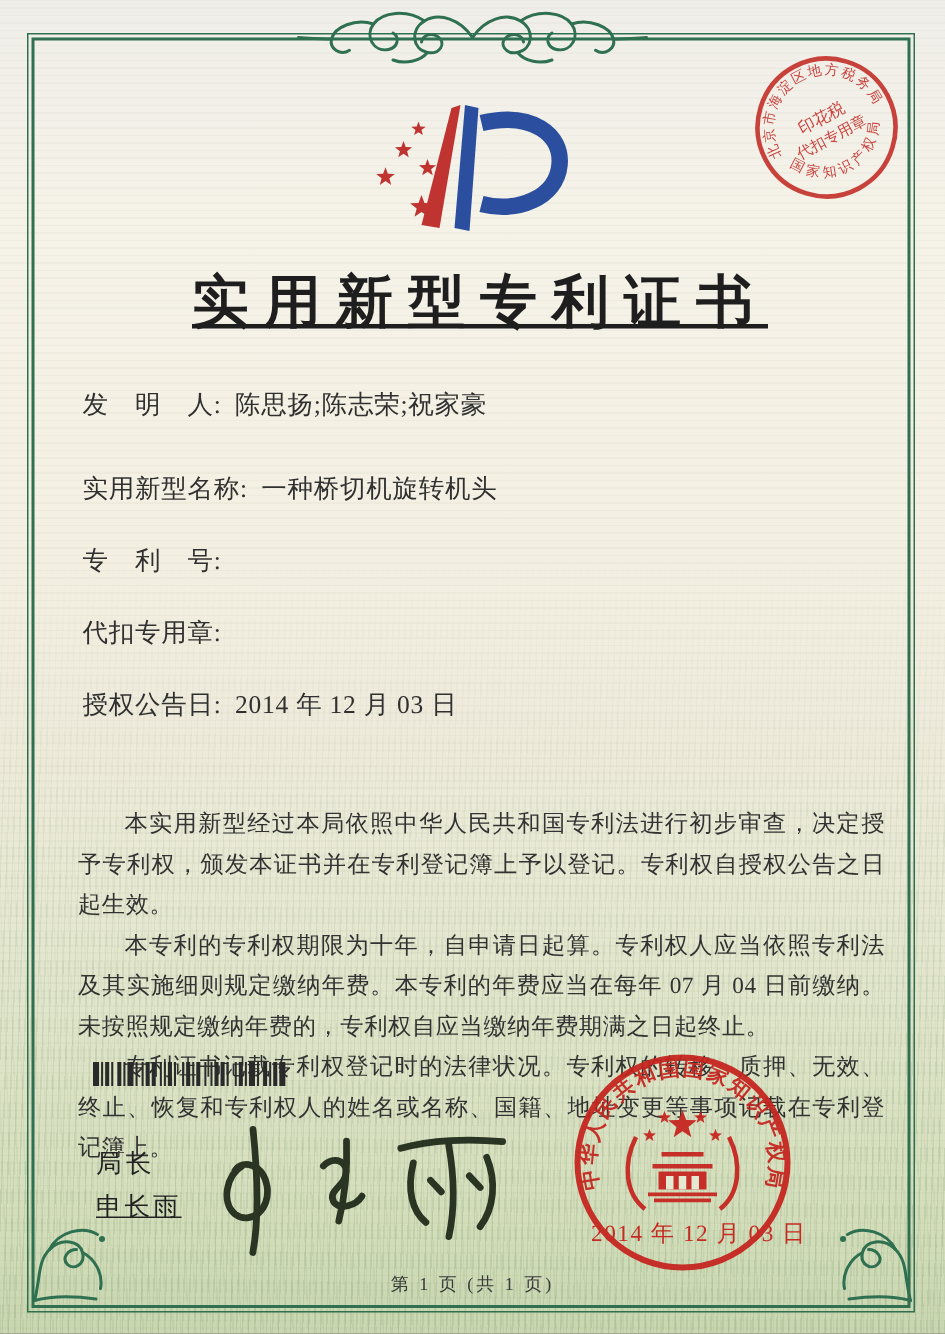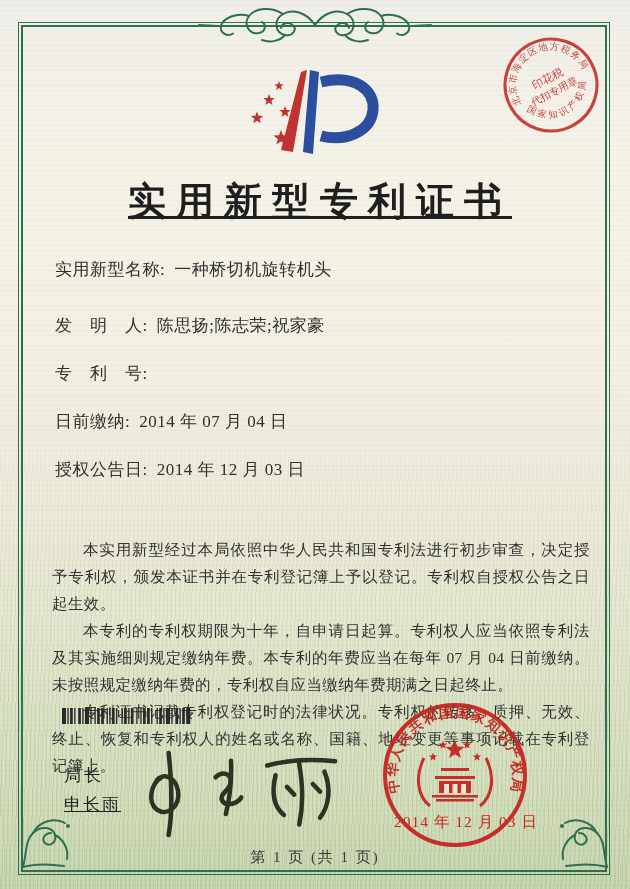--- a/index.html
+++ b/index.html
@@ -28,21 +28,21 @@
   .field-label{white-space:pre;}
   .field-value{margin-left:9px;white-space:pre;}
   .paragraphs{position:absolute;left:52px;top:536px;width:538px;}
   .paragraphs p{margin:0;text-indent:2em;text-align:justify;font-size:15.5px;line-height:27px;color:#323232;letter-spacing:.4px;}
   .barcode{position:absolute;left:62px;top:708px;width:188px;height:16px;}
   .signer-title{position:absolute;left:64px;top:764px;font-size:17px;letter-spacing:3px;color:#222;}
   .signer-name{position:absolute;left:64px;top:793px;font-size:17px;letter-spacing:2px;color:#222;text-decoration:underline;}
   .signature{position:absolute;left:128px;top:740px;width:252px;height:98px;transform:rotate(-2deg);z-index:6;}
   .office-seal{position:absolute;left:380px;top:700px;width:150px;height:150px;opacity:.93;z-index:5;}
   .issue-date{position:absolute;left:394px;top:812px;font-size:15.5px;color:#c62b22;letter-spacing:1px;z-index:7;}
-  .footer{position:absolute;left:0;top:848px;width:100%;text-align:center;font-size:15px;letter-spacing:2px;color:#3a3a3a;}
+  .footer{position:absolute;left:0;top:848px;width:100%;text-align:center;font-size:12px;letter-spacing:2px;color:#3a3a3a;}
   .ornament-top{position:absolute;left:198px;top:3px;width:234px;height:44px;}
   .corner{position:absolute;width:56px;height:56px;}
   .corner-bl{left:20px;top:814px;}
   .corner-br{left:554px;top:814px;transform:scaleX(-1);}
   svg text{font-family:"Liberation Serif","DejaVu Serif",serif;}
 </style>
 </head>
 <body>
 
 <div id="certificate">
@@ -113,33 +113,32 @@
     </text>
     <text x="60" y="56" text-anchor="middle" font-size="12.5" fill="#c5342e">印花税</text>
     <text x="60" y="72" text-anchor="middle" font-size="11.5" fill="#c5342e">代扣专用章</text>
   </svg>
 
 
   <div class="title">实用新型专利证书</div>
 
   <div class="fields">
     <div class="field">
+      <span class="field-label">发　明　人:</span>
+      <span class="field-value">陈思扬;陈志荣;祝家豪</span>
+    </div>
+    <div class="field">
       <span class="field-label">实用新型名称:</span>
       <span class="field-value">一种桥切机旋转机头</span>
     </div>
     <div class="field">
-      <span class="field-label">发　明　人:</span>
-      <span class="field-value">陈思扬;陈志荣;祝家豪</span>
-    </div>
-    <div class="field">
       <span class="field-label">专　利　号:</span>
     </div>
     <div class="field">
-      <span class="field-label">日前缴纳:</span>
-      <span class="field-value">2014 年 07 月 04 日</span>
+      <span class="field-label">代扣专用章:</span>
     </div>
     <div class="field">
       <span class="field-label">授权公告日:</span>
       <span class="field-value">2014 年 12 月 03 日</span>
     </div>
   </div>
 
   <div class="paragraphs">
     <p>本实用新型经过本局依照中华人民共和国专利法进行初步审查，决定授予专利权，颁发本证书并在专利登记簿上予以登记。专利权自授权公告之日起生效。</p>
     <p>本专利的专利权期限为十年，自申请日起算。专利权人应当依照专利法及其实施细则规定缴纳年费。本专利的年费应当在每年 07 月 04 日前缴纳。未按照规定缴纳年费的，专利权自应当缴纳年费期满之日起终止。</p>

